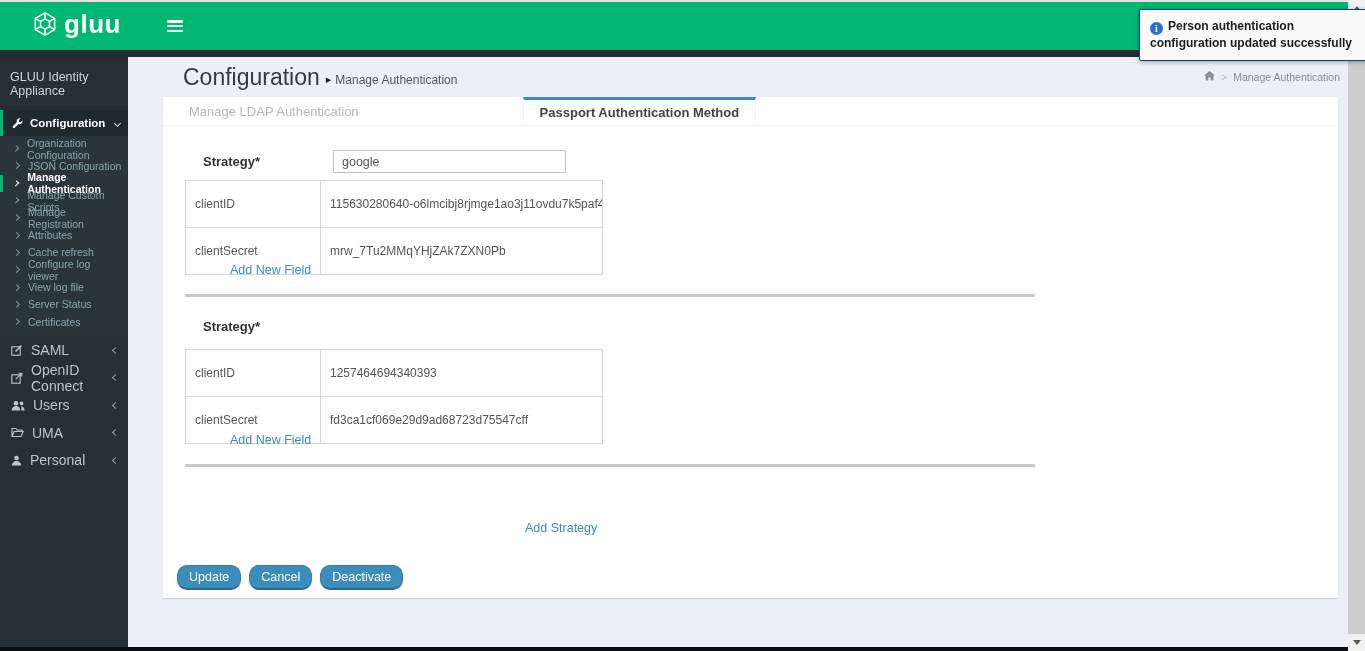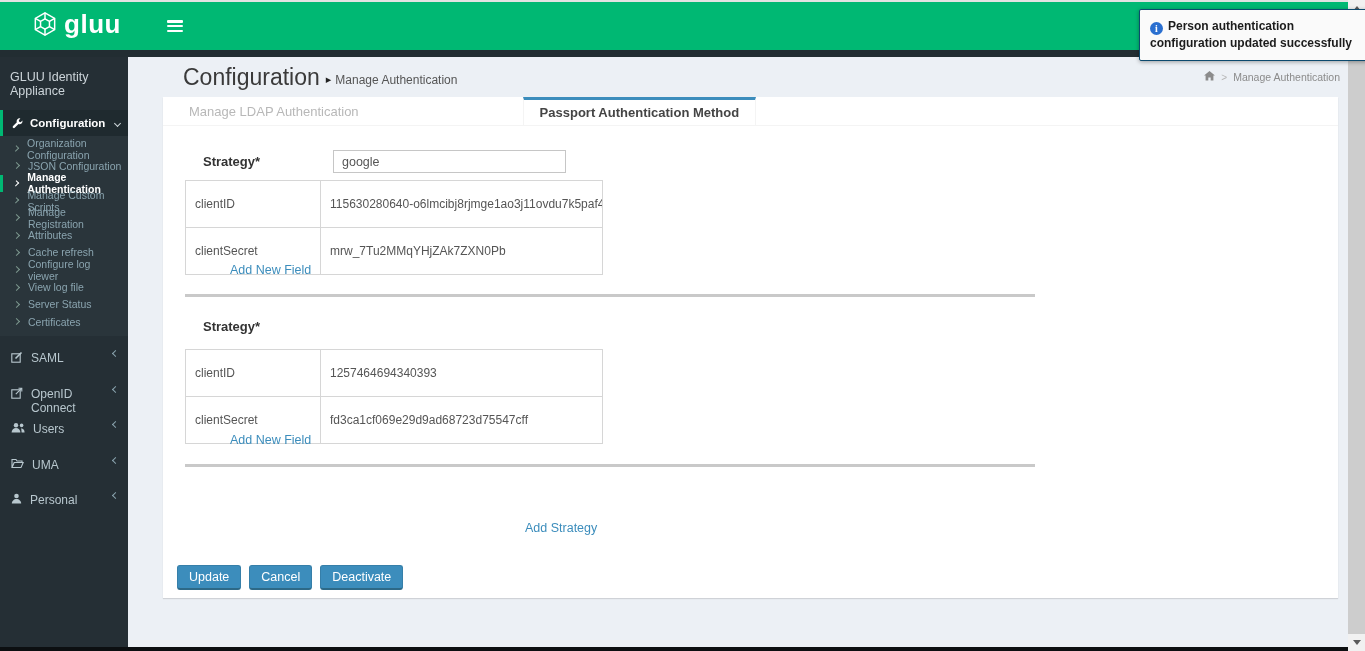--- a/index.html
+++ b/index.html
@@ -20,21 +20,21 @@
 
   
   .sidebar { position:absolute; top:57px; left:0; width:128px; height:590px; background:#252f35; color:#b8c7ce; }
   .sidebar-title { padding:13px 8px 12px 10px; color:#cdd5da; font-size:12.5px; }
   .menu-parent { background:#1f2a2f; border-left:3px solid #00b873; padding:7px 8px 7px 9px; display:flex; align-items:center; color:#fff; font-size:11.5px; font-weight:bold; cursor:pointer; }
   .menu-parent .mp-label { margin-left:7px; flex:1; }
   .submenu { padding:4px 0 6px 0; background:#2a353b; }
   .sub-item { display:flex; align-items:center; padding:2px 6px 2px 14px; height:17.3px; font-size:10.5px; color:#8aa4af; cursor:pointer; }
   .sub-item.active { color:#fff; font-weight:bold; border-left:3px solid #00b873; padding-left:11px; }
   .sub-item .sub-label { margin-left:9px; }
-  .menu-item { display:flex; padding:7px 10px 7px 11px; height:27.5px; font-size:12px; color:#b8c7ce; cursor:pointer;margin-top:8px; }
+  .menu-item { display:flex; align-items:center; padding:7px 10px 7px 11px; height:27.5px; font-size:14px; color:#b8c7ce; cursor:pointer; }
   .menu-item .mi-label { margin-left:8px; flex:1; }
   .mi-icon svg, .mp-icon svg { display:block; }
 
   
   .chev { display:inline-block; width:5px; height:5px; border-top:1.6px solid #7d988f; border-right:1.6px solid #7d988f; }
   .chev-r { transform:rotate(45deg); }
   .chev-l { transform:rotate(-135deg); border-color:#8aa4af; }
   .chev-d { transform:rotate(135deg); border-color:#cfd8dc; }
   .sub-item.active .chev { border-color:#fff; }
 
@@ -56,21 +56,21 @@
   .strategy-row { position:absolute; left:40px; display:flex; align-items:center; }
   .strategy-label { width:130px; font-size:13px; font-weight:bold; color:#333; }
   .strategy-input { width:233px; height:23px; border:1px solid #c6c6c6; padding:0 8px; font-size:12.5px; color:#555; font-family:"Liberation Sans",sans-serif; }
   .fields-table { position:absolute; left:22px; border-collapse:collapse; table-layout:fixed; width:418px; background:#fff; }
   .fields-table td { border:1px solid #d6d6d6; height:23px; padding:16px 9px; font-size:12px; color:#555; white-space:nowrap; overflow:hidden; }
   .fields-table td.key { width:135px; }
   .link { position:absolute; font-size:12.5px; color:#3c8dbc; cursor:pointer; text-decoration:none; }
   .hr-divider { position:absolute; left:22px; width:850px; height:3px; background:#c9c9c9; }
 
   .btn-row { position:absolute; left:14px; display:flex; gap:8px; }
-  .btn { background:#3c8dbc; border:1px solid #367fa9; border-bottom:2px solid #2d6987; color:#fff; font-size:12.5px; padding:4px 11px; border-radius:3px; cursor:pointer; font-family:"Liberation Sans",sans-serif; }
+  .btn { background:#3c8dbc; border:1px solid #367fa9; border-bottom:2px solid #2d6987; color:#fff; font-size:12.5px; padding:4px 11px; border-radius:10px; cursor:pointer; font-family:"Liberation Sans",sans-serif; }
 
   
   .notification { position:absolute; top:9px; left:1139px; width:232px; background:#fafafa; border:1px solid #0c4a6e; border-radius:2px; box-shadow:0 1px 4px rgba(0,0,0,0.35); padding:8px 10px 9px 10px; z-index:20; font-size:12px; font-weight:bold; color:#1c1c1c; line-height:16px; }
   .info-icon { display:inline-block; width:13px; height:13px; border-radius:50%; background:#2a6fd0; color:#fff; font-size:10px; font-weight:bold; text-align:center; line-height:13px; vertical-align:-2px; margin-right:5px; font-family:"Liberation Serif",serif; }
 
   
   .scrollbar { position:absolute; top:0; right:0; width:17px; height:651px; background:#cdcdcd; }
   .sb-btn { position:absolute; left:0; width:17px; height:17px; background:#f1f1f1; display:flex; align-items:center; justify-content:center; cursor:pointer; }
   .sb-up { top:0; } .sb-down { bottom:0; }
   .tri-up { width:0; height:0; border-left:4px solid transparent; border-right:4px solid transparent; border-bottom:5px solid #5a5a5a; }

